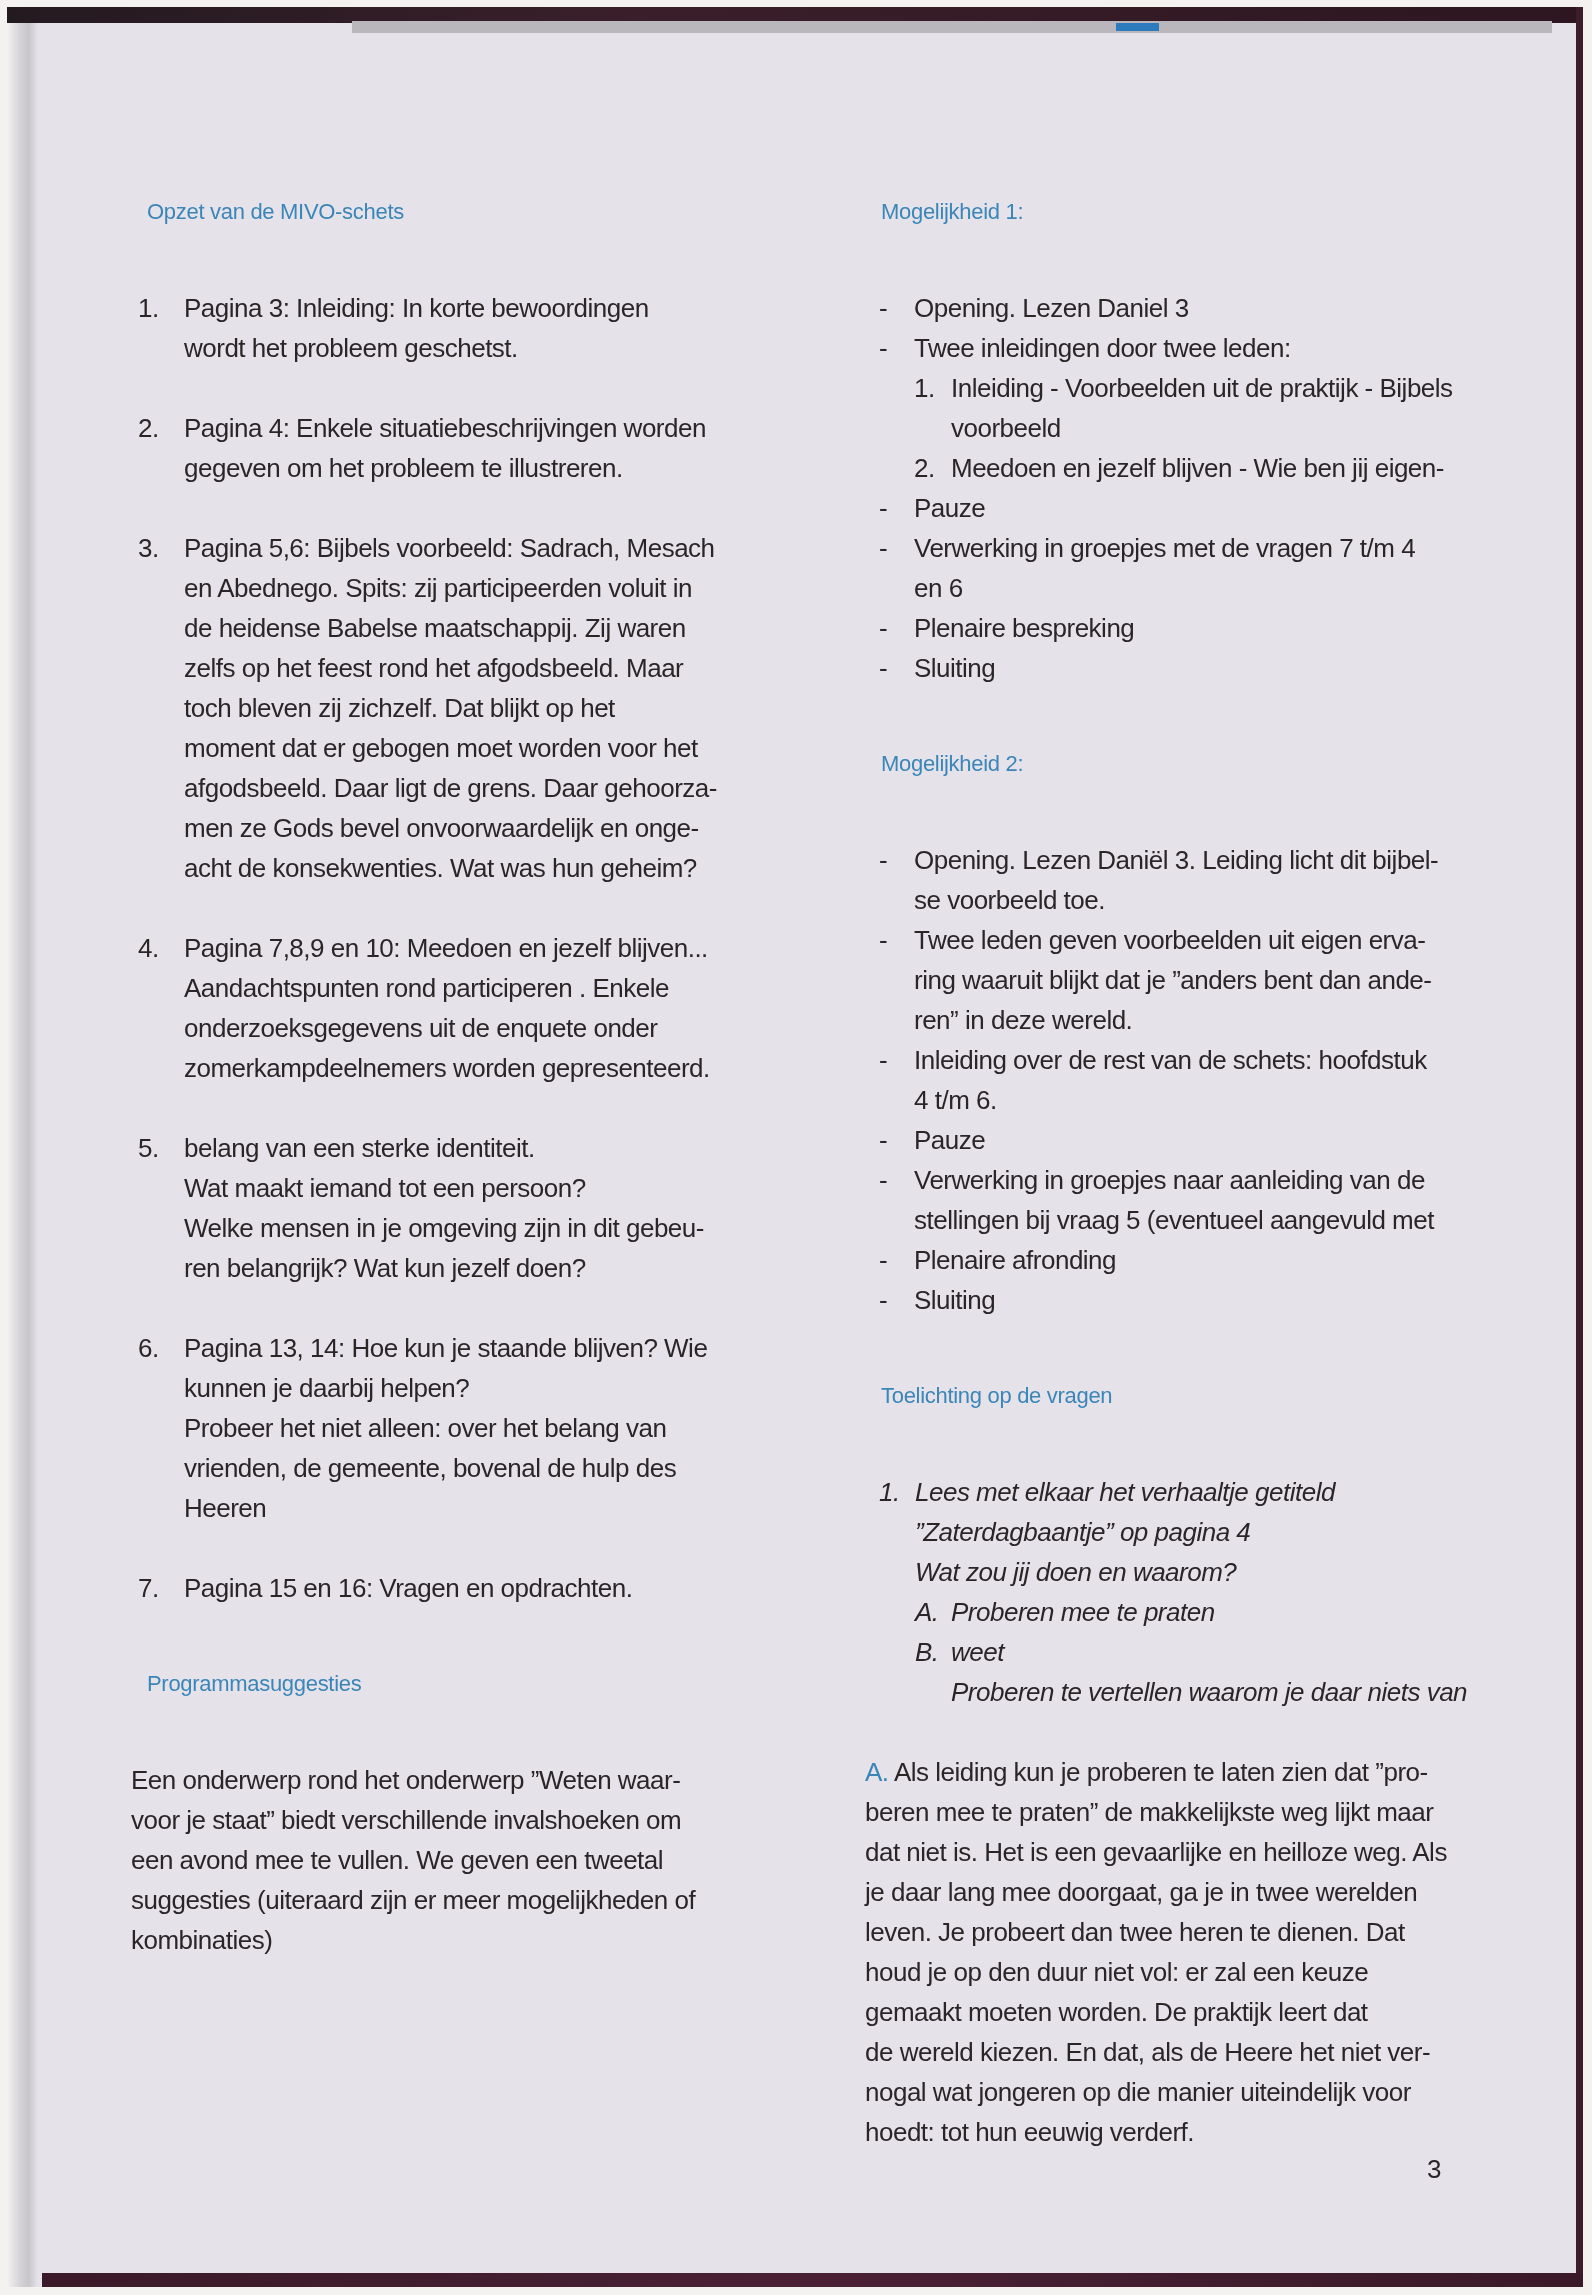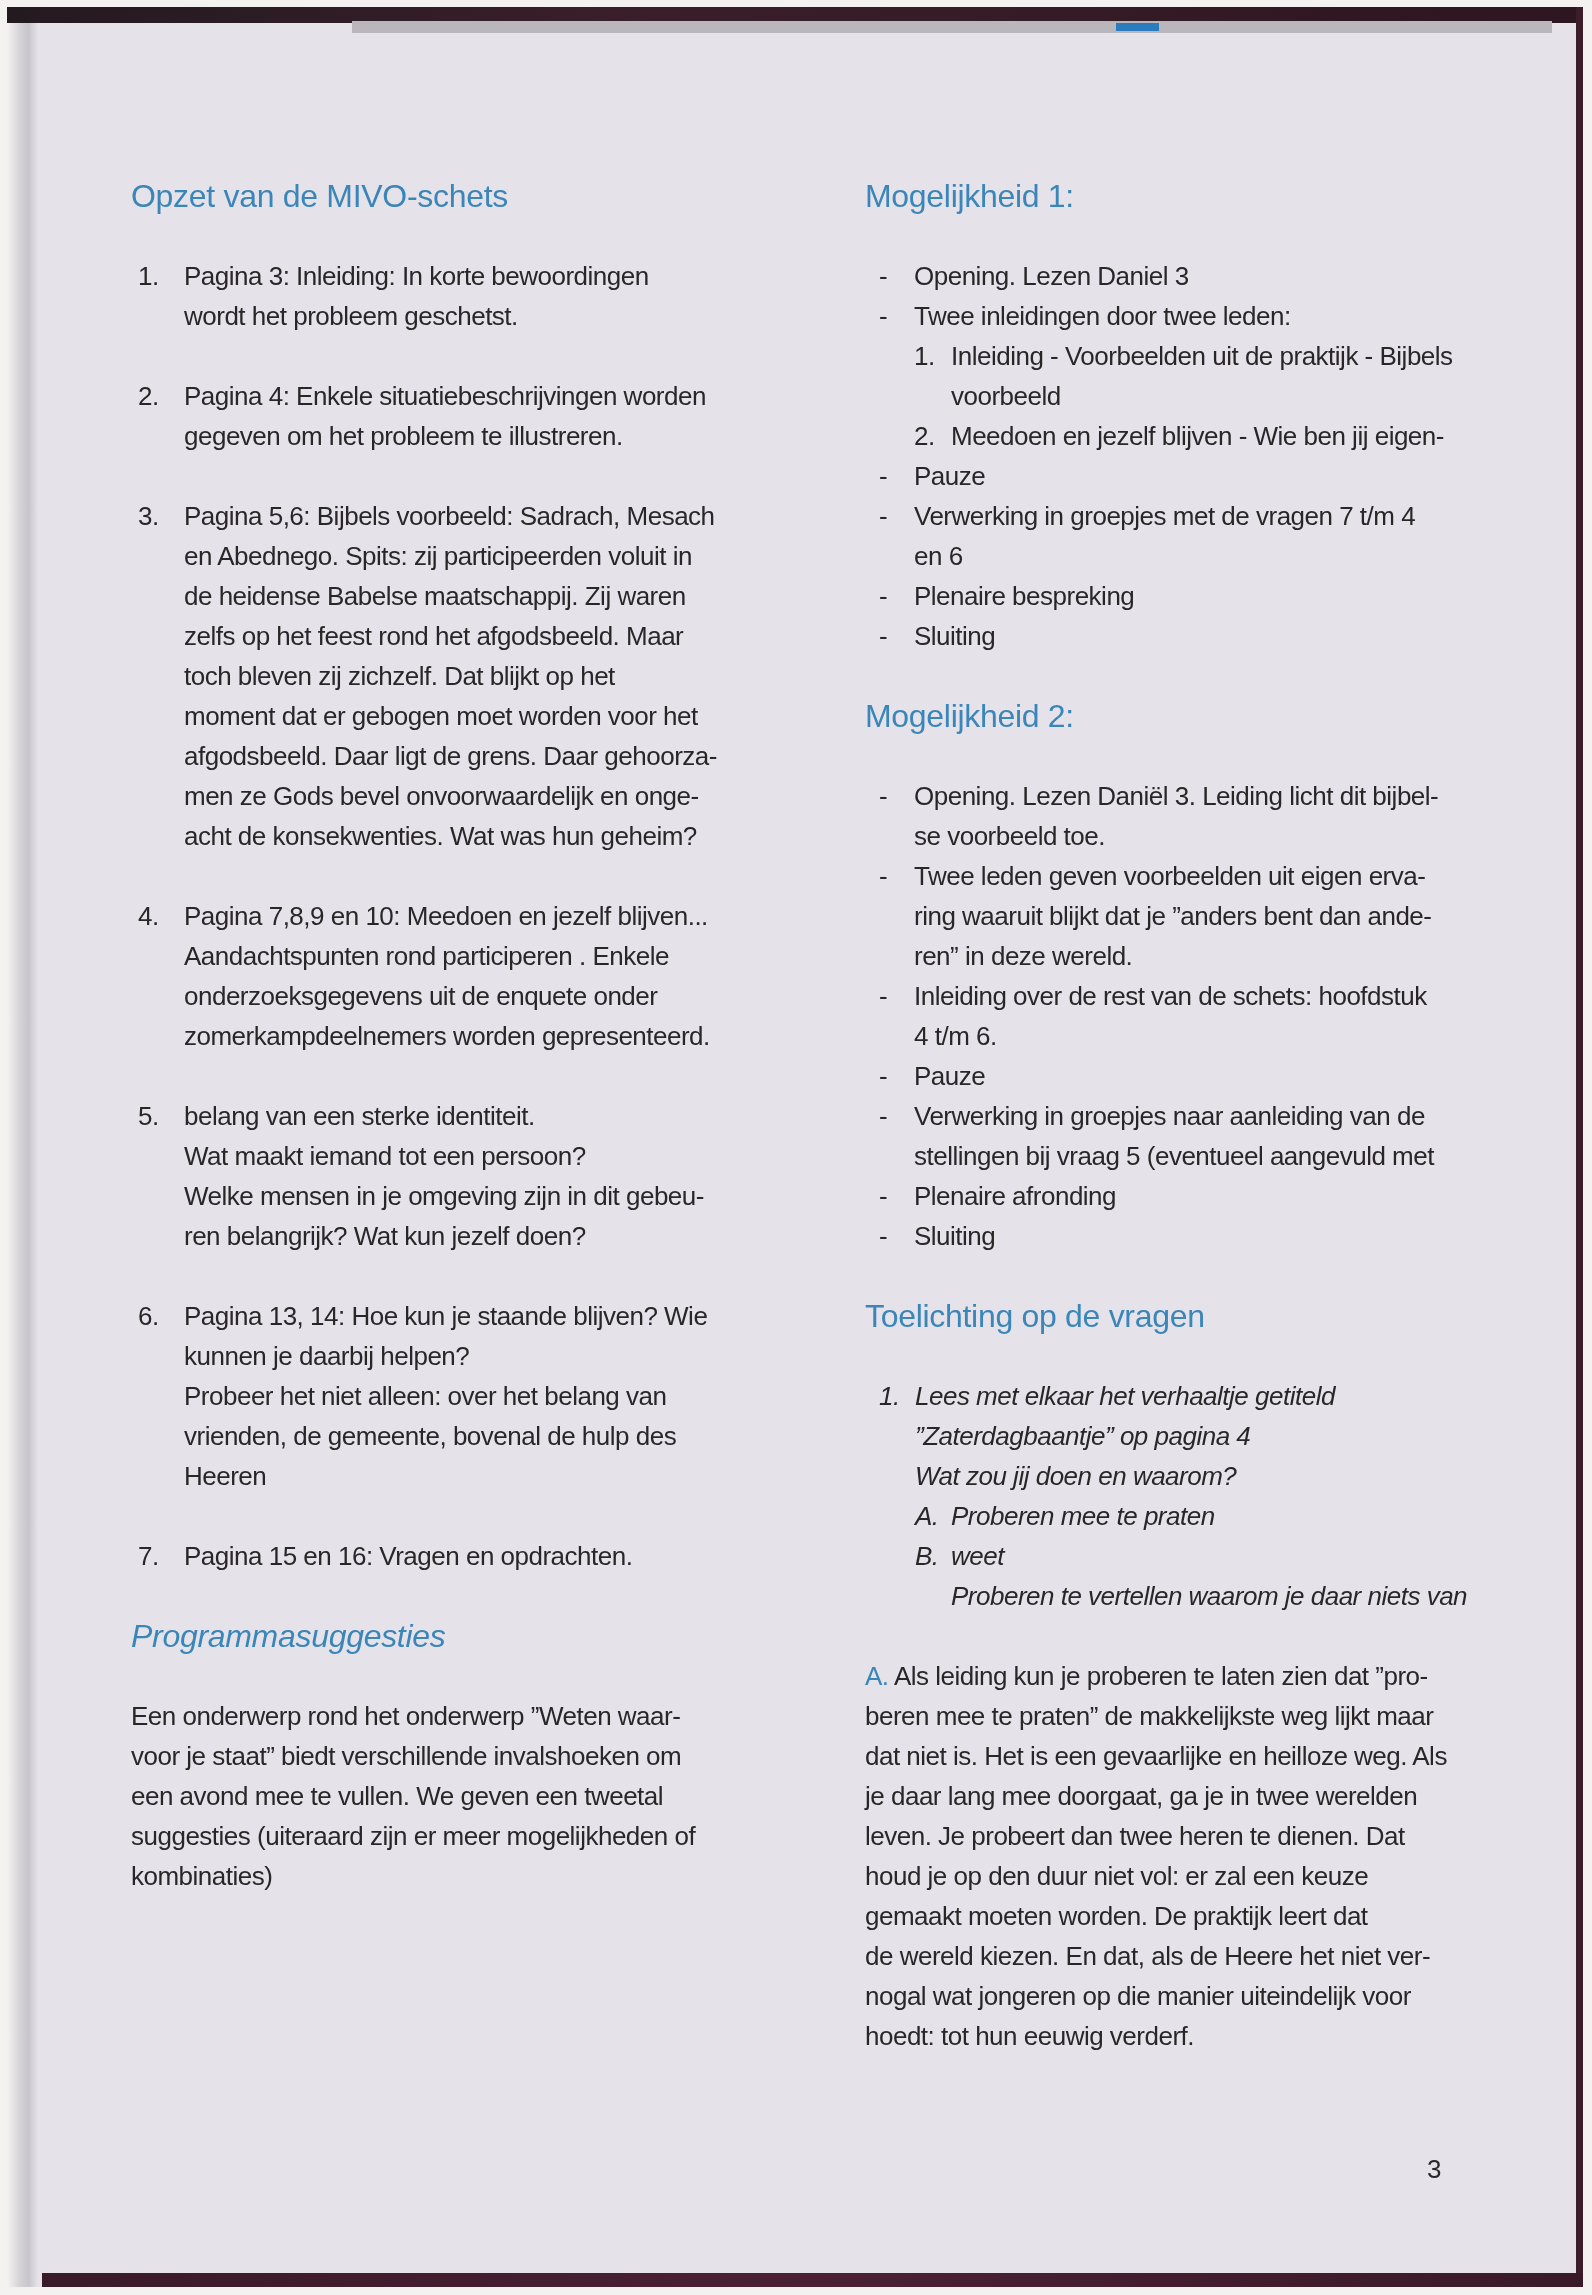--- a/index.html
+++ b/index.html
@@ -34,24 +34,24 @@
     background: linear-gradient(90deg, #3a1a28 0%, #4b2035 50%, #3a1a28 100%);
   }
   .spine {
     position: absolute; left: 0; top: 15.5px; width: 31px; height: 2264px;
     background: linear-gradient(90deg, #f4f2f1 0%, #d6d4d8 40%, #c8c5cb 70%, #e6e2ea 100%);
   }
   .col { position: absolute; font-size: 26px; line-height: 40px; letter-spacing: -0.5px; }
   .col-left { left: 124px; top: 169px; width: 639px; }
   .col-right { left: 858px; top: 169px; width: 656px; }
   h2 {
-    margin: 0; font-weight: normal; color: #3a86b8; font-size: 32px; line-height: 40px;
+    margin: 16px; font-weight: normal; color: #3a86b8; font-size: 22px; line-height: 40px;
     letter-spacing: -0.3px;
   }
-  h2.italic { font-style: italic; }
+  h2.italic { }
   .gap-s { height: 40px; }
   .gap-m { height: 40px; }
   .num-item { position: relative; padding-left: 53px; }
   .num-item .num { position: absolute; left: 7px; top: 0; }
   .line { display: block; }
   .dash-item { position: relative; padding-left: 49px; }
   .dash-item .dash { position: absolute; left: 14px; top: 0; }
   .sub-item { position: relative; padding-left: 86px; }
   .sub-item .num { position: absolute; left: 49px; top: 0; }
   .italic-block { font-style: italic; }

